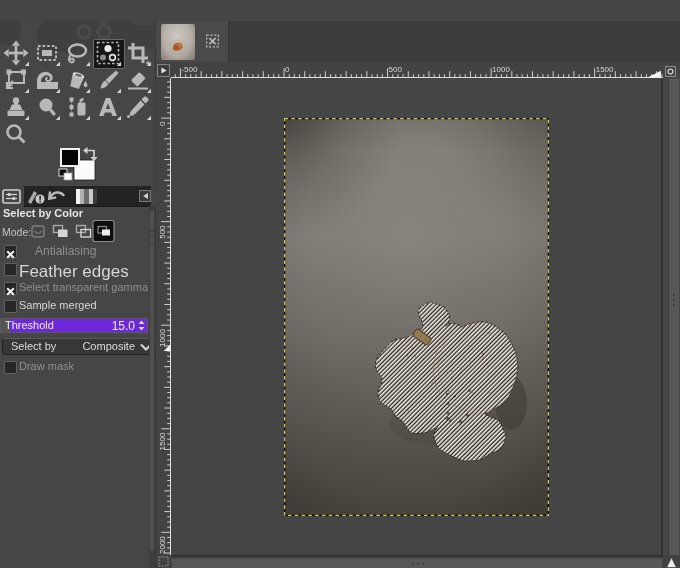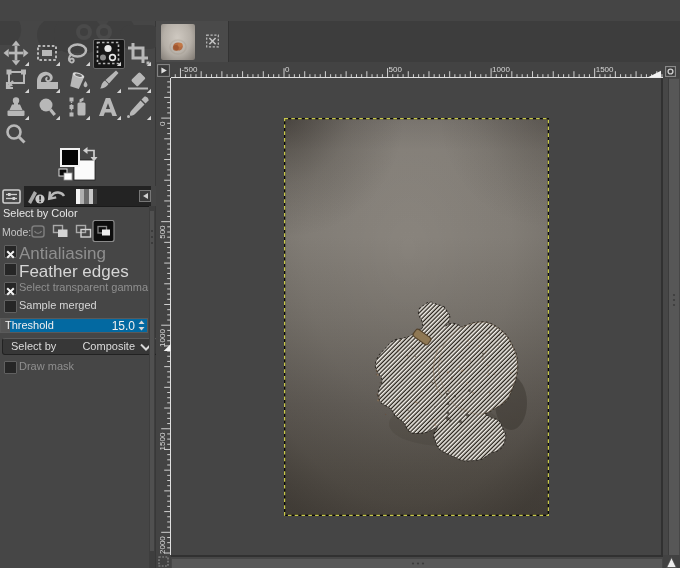--- a/index.html
+++ b/index.html
@@ -177,50 +177,50 @@
       <path d="M64,10 c-2,-4 -9,-5 -12,-1 l-2.5,3.5 m0.5,-7 l-0.8,7.3 l7,-1.5" fill="none" stroke="#b8b8b8" stroke-width="2.4"></path>
       <rect x="76" y="3" width="21" height="15" fill="#2a2a2a"></rect>
       <rect x="76" y="3" width="4" height="15" fill="#f4f4f4"></rect>
       <rect x="80" y="3" width="4" height="15" fill="#b0b0b0"></rect>
       <rect x="84" y="3" width="5" height="15" fill="#6a6a6a"></rect>
       <rect x="89" y="3" width="4" height="15" fill="#c8c8c8"></rect>
       <rect x="93" y="3" width="4" height="15" fill="#3c3c3c"></rect>
       <rect x="139.5" y="4.5" width="11" height="11" fill="#3a3a3a" stroke="#777" stroke-width="1"></rect>
       <path d="M148,7 v6 l-5,-3 z" fill="#d0d0d0"></path>
     </svg>
-      <div style="position:absolute;left:3px;top:186px;font-size:11px;font-weight:normal;color:#e6e6e6">Select by Color</div>
+      <div style="position:absolute;left:3px;top:186px;font-size:11px;font-weight:bold;color:#e6e6e6">Select by Color</div>
       <div style="position:absolute;left:2px;top:205px;font-size:10.5px;color:#c4c4c4">Mode:</div>
       <svg width="156" height="23" viewBox="0 0 156 23" style="position:absolute;left:0;top:199px">
       <rect x="32" y="6" width="12" height="11" rx="2.5" fill="none" stroke="#7d7d7d" stroke-width="1.5"></rect>
       <path d="M34.5,11 a3.8,3.8 0 0 0 7,0" fill="none" stroke="#7d7d7d" stroke-width="1.3"></path>
       <rect x="53.5" y="5.5" width="9" height="7" fill="none" stroke="#aaaaaa" stroke-width="1.4"></rect>
       <rect x="58" y="9.5" width="9.5" height="7.5" fill="#d4d4d4"></rect>
       <rect x="76.5" y="5.5" width="9" height="7" fill="none" stroke="#aaaaaa" stroke-width="1.4"></rect>
       <rect x="81" y="9.5" width="9.5" height="7.5" fill="none" stroke="#d4d4d4" stroke-width="1.4"></rect>
       <rect x="93" y="0.5" width="21" height="21" rx="2" fill="#0d0d0d" stroke="#8a8a8a" stroke-width="1.2"></rect>
       <rect x="98" y="6.5" width="8.5" height="6.5" fill="none" stroke="#858585" stroke-width="1.3"></rect>
       <rect x="102" y="9.5" width="8" height="6" fill="#ececec"></rect>
     </svg>
       <div style="position:absolute;left:4px;top:224px;width:11px;height:11px;background:#262626;border:1px solid #606060;border-radius:1px">
       <svg width="11" height="11" viewBox="0 0 11 11">
           <path d="M2.2,2.2 L8.8,8.8 M8.8,2.2 L2.2,8.8" stroke="#f2f2f2" stroke-width="2"></path>
         </svg></div>
-      <div style="position:absolute;left:19px;top:223px;font-size:17px;color:#8f8f8f;white-space:nowrap">Antialiasing</div>
+      <div style="position:absolute;left:35px;top:223px;font-size:12px;color:#8f8f8f;white-space:nowrap">Antialiasing</div>
       <div style="position:absolute;left:4px;top:242px;width:11px;height:11px;background:#262626;border:1px solid #606060;border-radius:1px">
       <svg width="11" height="11" viewBox="0 0 11 11"></svg></div>
       <div style="position:absolute;left:19px;top:241px;font-size:17px;color:#d6d6d6;white-space:nowrap">Feather edges</div>
       <div style="position:absolute;left:4px;top:261px;width:11px;height:11px;background:#262626;border:1px solid #606060;border-radius:1px">
       <svg width="11" height="11" viewBox="0 0 11 11">
           <path d="M2.2,2.2 L8.8,8.8 M8.8,2.2 L2.2,8.8" stroke="#f2f2f2" stroke-width="2"></path>
         </svg></div>
       <div style="position:absolute;left:19px;top:260px;font-size:11px;color:#8f8f8f;white-space:nowrap">Select transparent gamma</div>
       <div style="position:absolute;left:4px;top:279px;width:11px;height:11px;background:#262626;border:1px solid #606060;border-radius:1px">
       <svg width="11" height="11" viewBox="0 0 11 11"></svg></div>
       <div style="position:absolute;left:19px;top:278px;font-size:11px;color:#d6d6d6;white-space:nowrap">Sample merged</div>
-      <div style="position:absolute;left:0px;top:297px;width:148px;height:15px;background:#0369a1;border:1px solid #5a5a5a;box-sizing:border-box">
+      <div style="position:absolute;left:0px;top:297px;width:148px;height:15px;background:#6d28d9;border:1px solid #5a5a5a;box-sizing:border-box">
       <div style="position:absolute;left:0;top:0;width:9px;height:13px;background:#555555"></div>
       <div style="position:absolute;left:4px;top:0px;font-size:11px;color:#f0f0f0">Threshold</div>
       <div style="position:absolute;right:12px;top:0px;font-size:12px;color:#f0f0f0">15.0</div>
       <svg width="9" height="13" viewBox="0 0 9 13" style="position:absolute;right:1px;top:0">
         <path d="M1.5,5 l3,-3.4 l3,3.4 z" fill="#d8d8d8"></path>
           <path d="M1.5,8 l3,3.4 l3,-3.4 z" fill="#d8d8d8"></path>
         </svg>
     </div>
       <div style="position:absolute;left:2px;top:317px;width:156px;height:17px;background:#373737;border:1px solid #222;border-top-color:#5a5a5a;border-radius:3px;box-sizing:border-box">
       <div style="position:absolute;left:8px;top:1px;font-size:11px;color:#dcdcdc">Select by</div>

